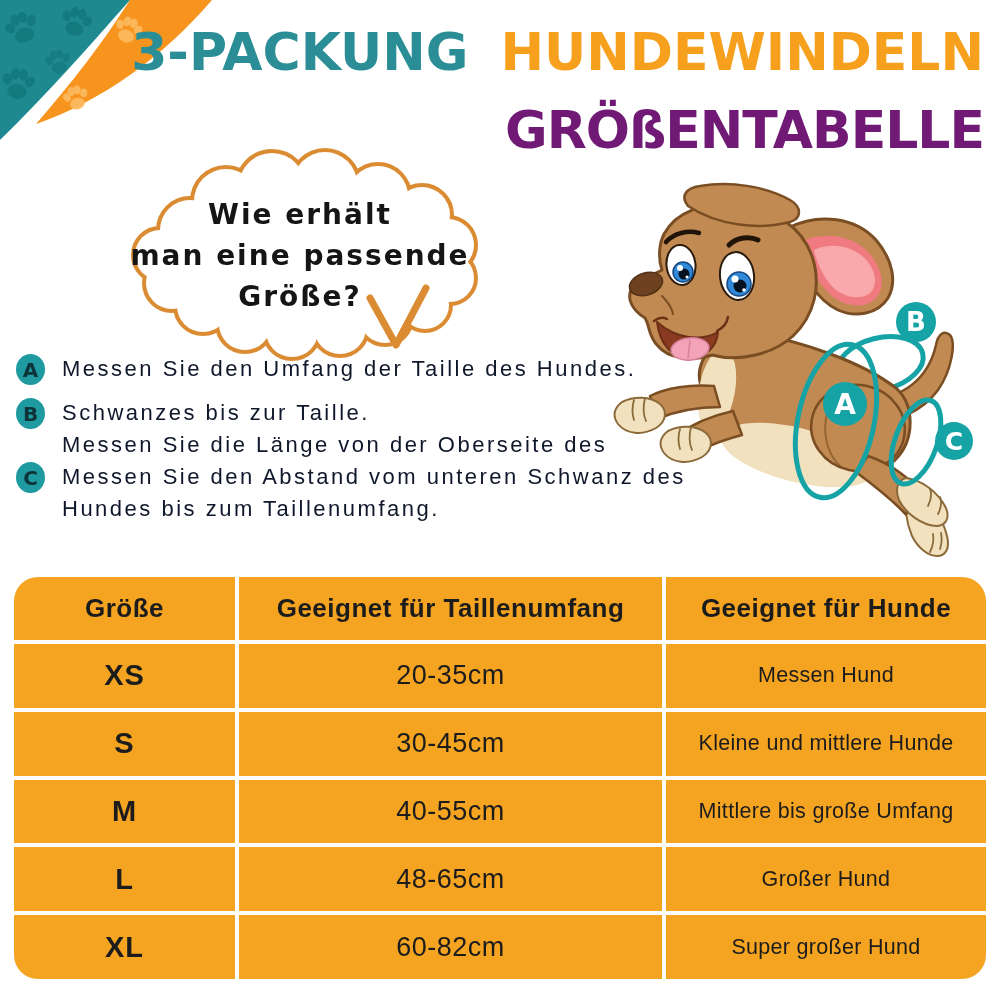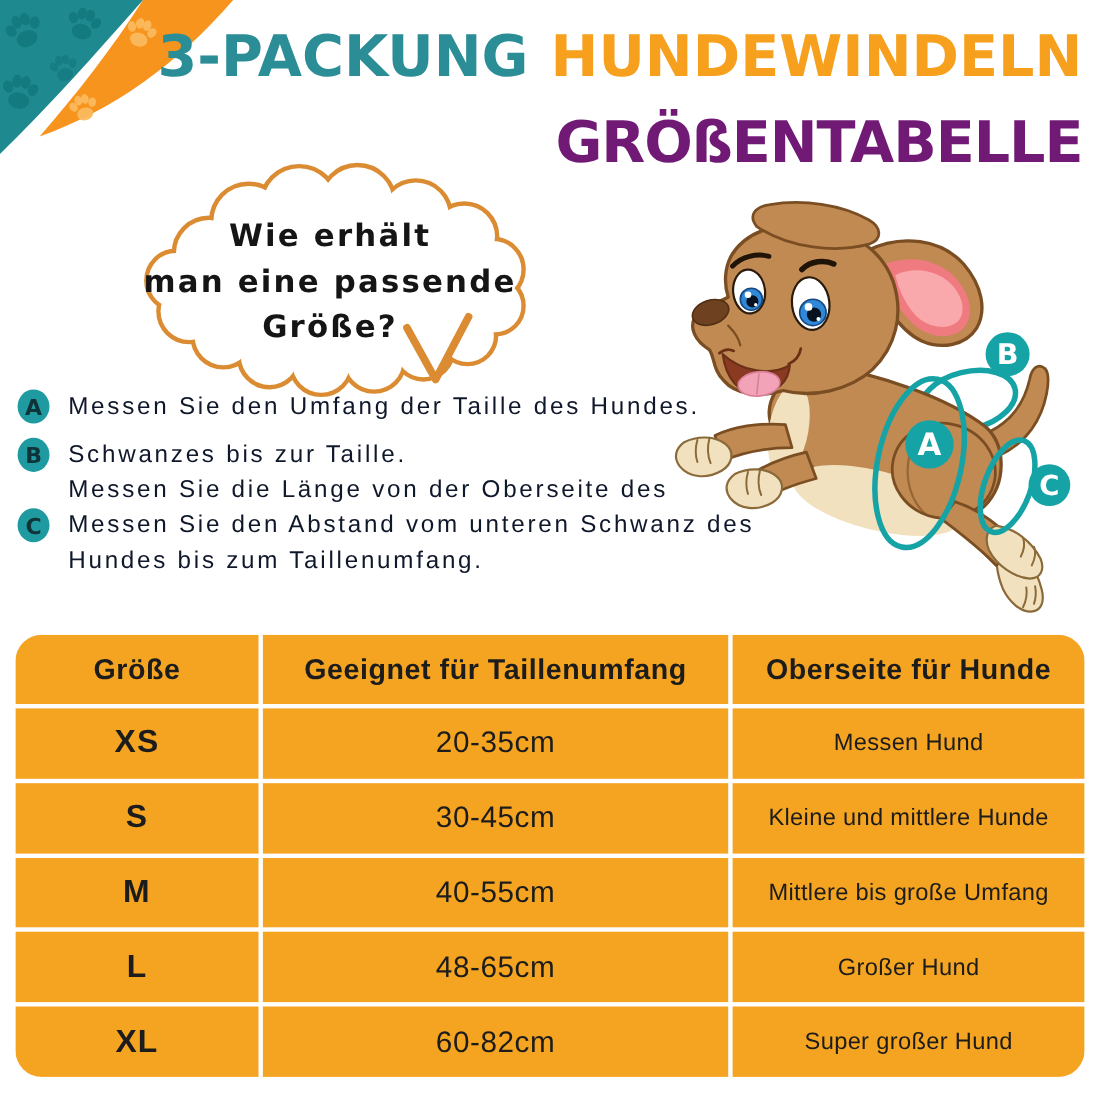--- a/index.html
+++ b/index.html
@@ -3,21 +3,21 @@
 <meta charset="utf-8">
 <style>
   html,body{margin:0;padding:0;background:#ffffff;}
   .canvas{position:relative;width:1000px;height:1000px;background:#ffffff;overflow:hidden;
           font-family:"Liberation Sans",sans-serif;}
   svg{display:block;}
   .abs{position:absolute;}
 
   
   .title1{position:absolute;top:22px;right:16px;display:flex;align-items:baseline;
-          font-family:"DejaVu Sans",sans-serif;font-weight:bold;font-size:52px;letter-spacing:0px;white-space:nowrap;}
+          font-family:"DejaVu Sans",sans-serif;font-weight:bold;font-size:52px;letter-spacing:0px;white-space:nowrap;gap:12px;}
   .title1 .teal{color:#2B8E96;}
   .title1 .orange{color:#F6A01E;margin-left:20px;text-align:center;}
   .title2{position:absolute;top:100px;right:16px;font-family:"DejaVu Sans",sans-serif;font-weight:bold;
           font-size:52px;letter-spacing:-1px;color:#701a75;white-space:nowrap;}
 
   
   .bubble-svg{position:absolute;left:123px;top:145px;}
   .bubble-text{font-family:"DejaVu Sans",sans-serif;font-weight:bold;font-size:28px;fill:#151515;letter-spacing:2px;}
 
   
@@ -221,21 +221,21 @@
     <div class="ibadge">C</div>
     <div class="itext">
       <span>Messen Sie den Abstand vom unteren Schwanz des</span>
       <span>Hundes bis zum Taillenumfang.</span>
     </div>
   </div>
 
   <div class="size-table">
     <div class="cell head">Größe</div>
     <div class="cell head">Geeignet für Taillenumfang</div>
-    <div class="cell head">Oberseite für Hunde</div>
+    <div class="cell head">Geeignet für Hunde</div>
 
     <div class="cell sz">XS</div>
     <div class="cell wv">20-35cm</div>
     <div class="cell dv">Messen Hund</div>
 
     <div class="cell sz">S</div>
     <div class="cell wv">30-45cm</div>
     <div class="cell dv">Kleine und mittlere Hunde</div>
 
     <div class="cell sz">M</div>

